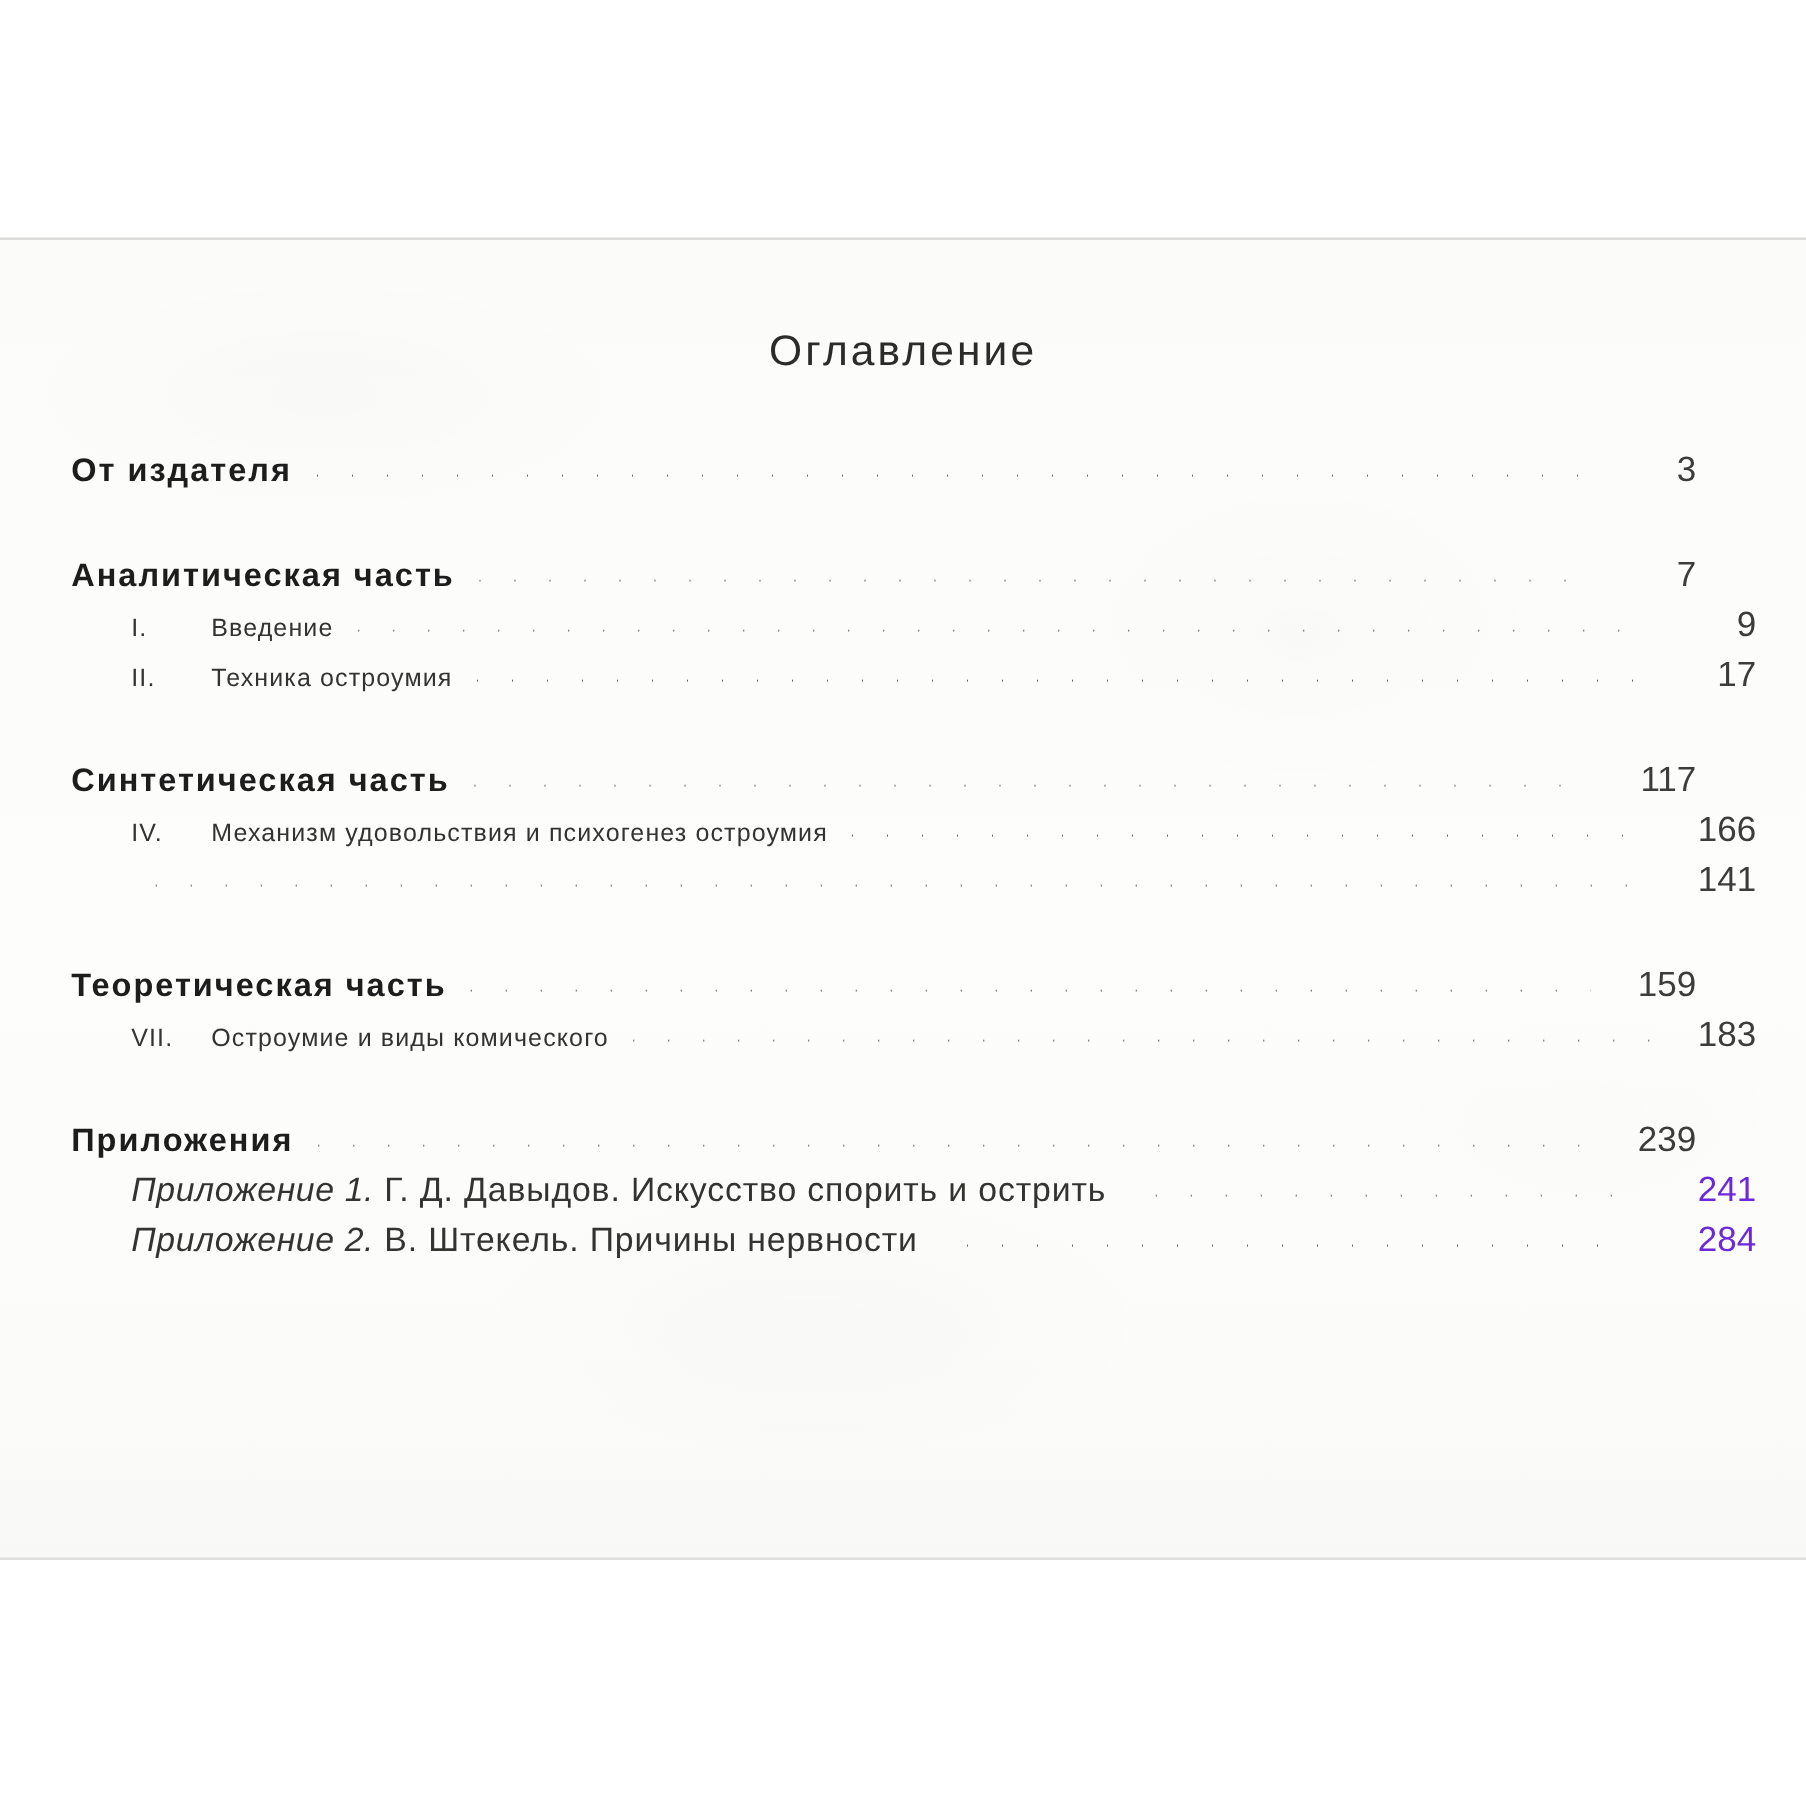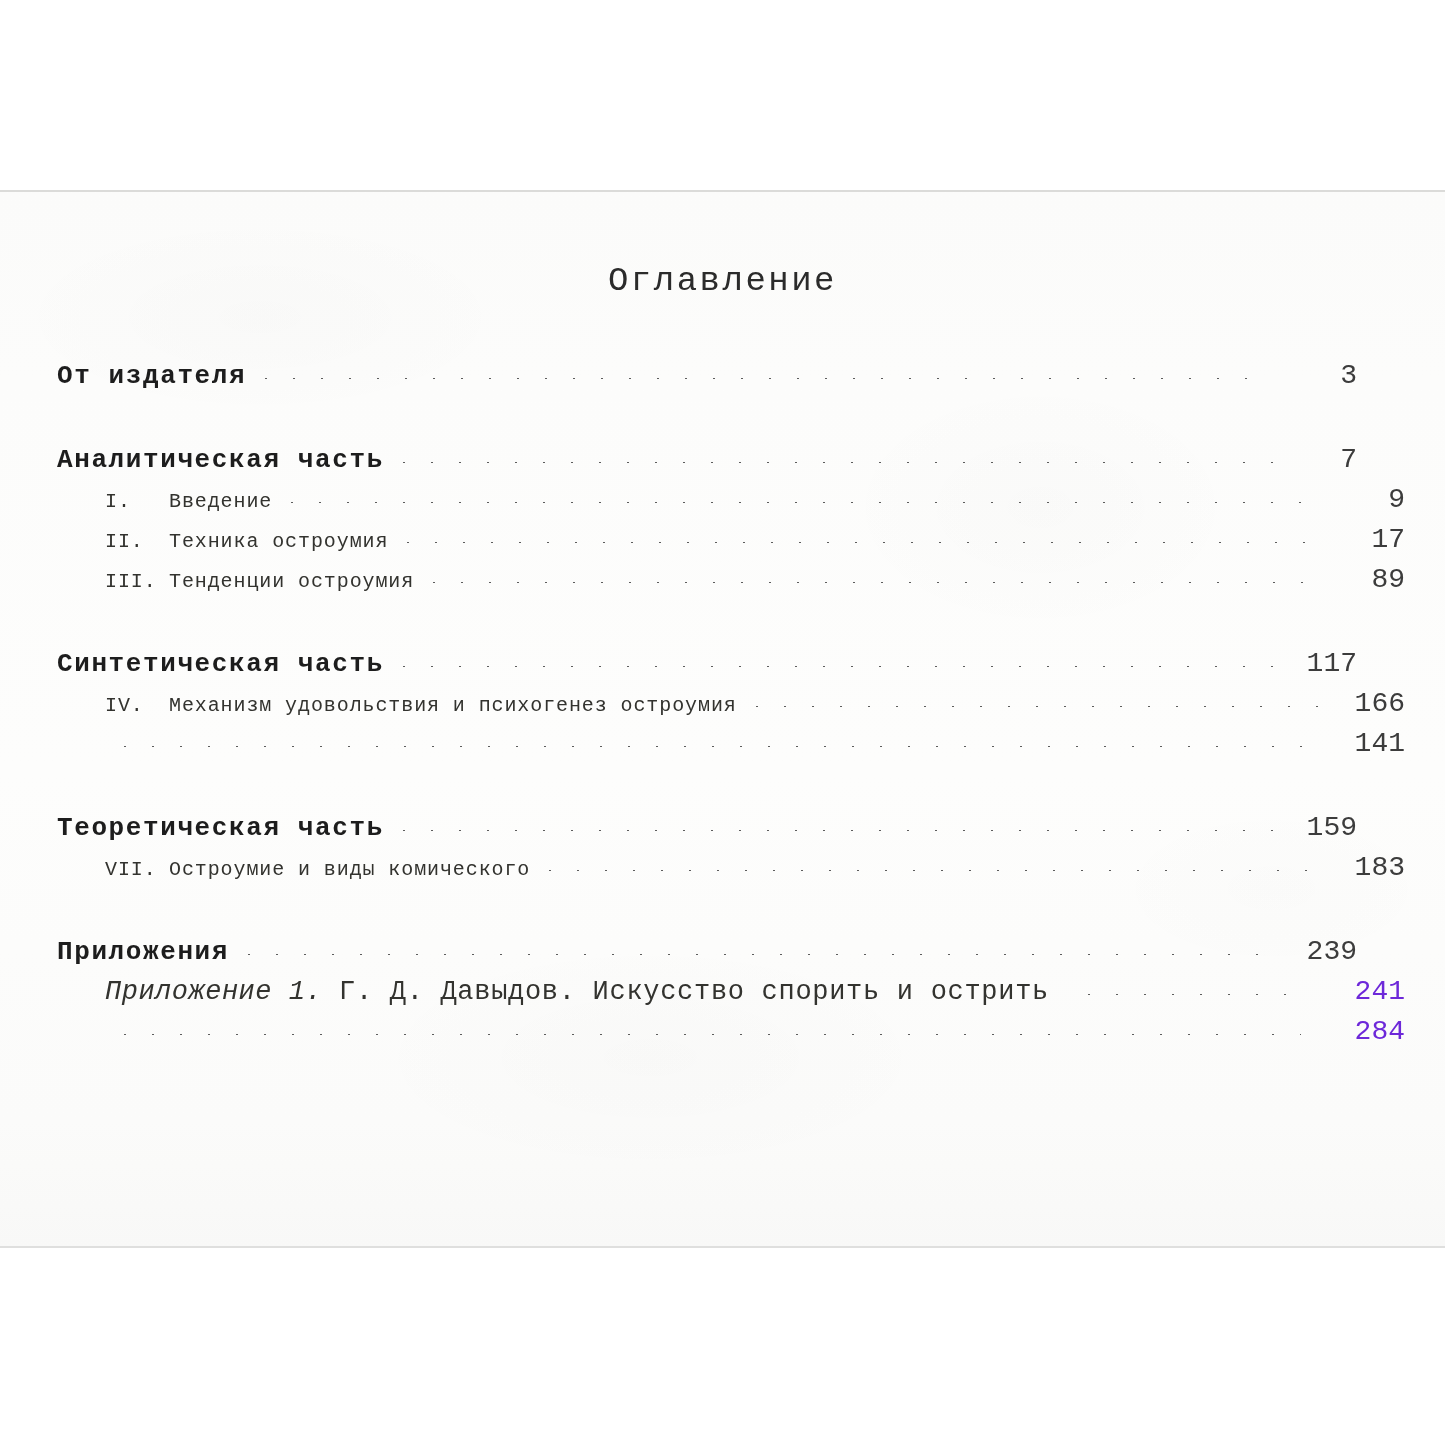--- a/index.html
+++ b/index.html
@@ -8,21 +8,21 @@
     padding: 0;
     background: #ffffff;
   }
 
   .screenshot {
     position: relative;
     width: 1445px;
     height: 1445px;
     background: #ffffff;
     overflow: hidden;
-    font-family: Liberation Mono, monospace;
+    font-family: Liberation Sans, sans-serif;
   }
 
   
   .page-sheet {
     position: absolute;
     left: 0;
     top: 190px;
     width: 1445px;
     height: 1058px;
     background:
@@ -214,25 +214,20 @@
       <div class="toc-row row-chapter">
         <span class="row-label"><span class="roman">I.</span>Введение</span>
         <span class="leader"></span>
         <span class="row-page">9</span>
       </div>
       <div class="toc-row row-chapter">
         <span class="row-label"><span class="roman">II.</span>Техника остроумия</span>
         <span class="leader"></span>
         <span class="row-page">17</span>
       </div>
-      <div class="toc-row row-chapter">
-        <span class="row-label"><span class="roman">III.</span>Тенденции остроумия</span>
-        <span class="leader"></span>
-        <span class="row-page">89</span>
-      </div>
       <div class="group-gap"></div>
       <div class="toc-row row-section">
         <span class="row-label">Синтетическая часть</span>
         <span class="leader"></span>
         <span class="row-page">117</span>
       </div>
       <div class="toc-row row-chapter">
         <span class="row-label"><span class="roman">IV.</span>Механизм удовольствия и психогенез остроумия</span>
         <span class="leader"></span>
         <span class="row-page">166</span>
@@ -257,18 +252,19 @@
         <span class="row-label">Приложения</span>
         <span class="leader"></span>
         <span class="row-page">239</span>
       </div>
       <div class="toc-row row-appendix">
         <span class="row-label"><span class="label-italic">Приложение 1.</span> Г. Д. Давыдов. Искусство спорить и острить</span>
         <span class="leader"></span>
         <span class="row-page">241</span>
       </div>
       <div class="toc-row row-appendix">
+        <span class="row-label"><span class="label-italic">Приложение 2.</span> В. Штекель. Причины нервности</span>
         <span class="leader"></span>
         <span class="row-page">284</span>
       </div>
     </div>
 
 </div>
 
 </body></html>

